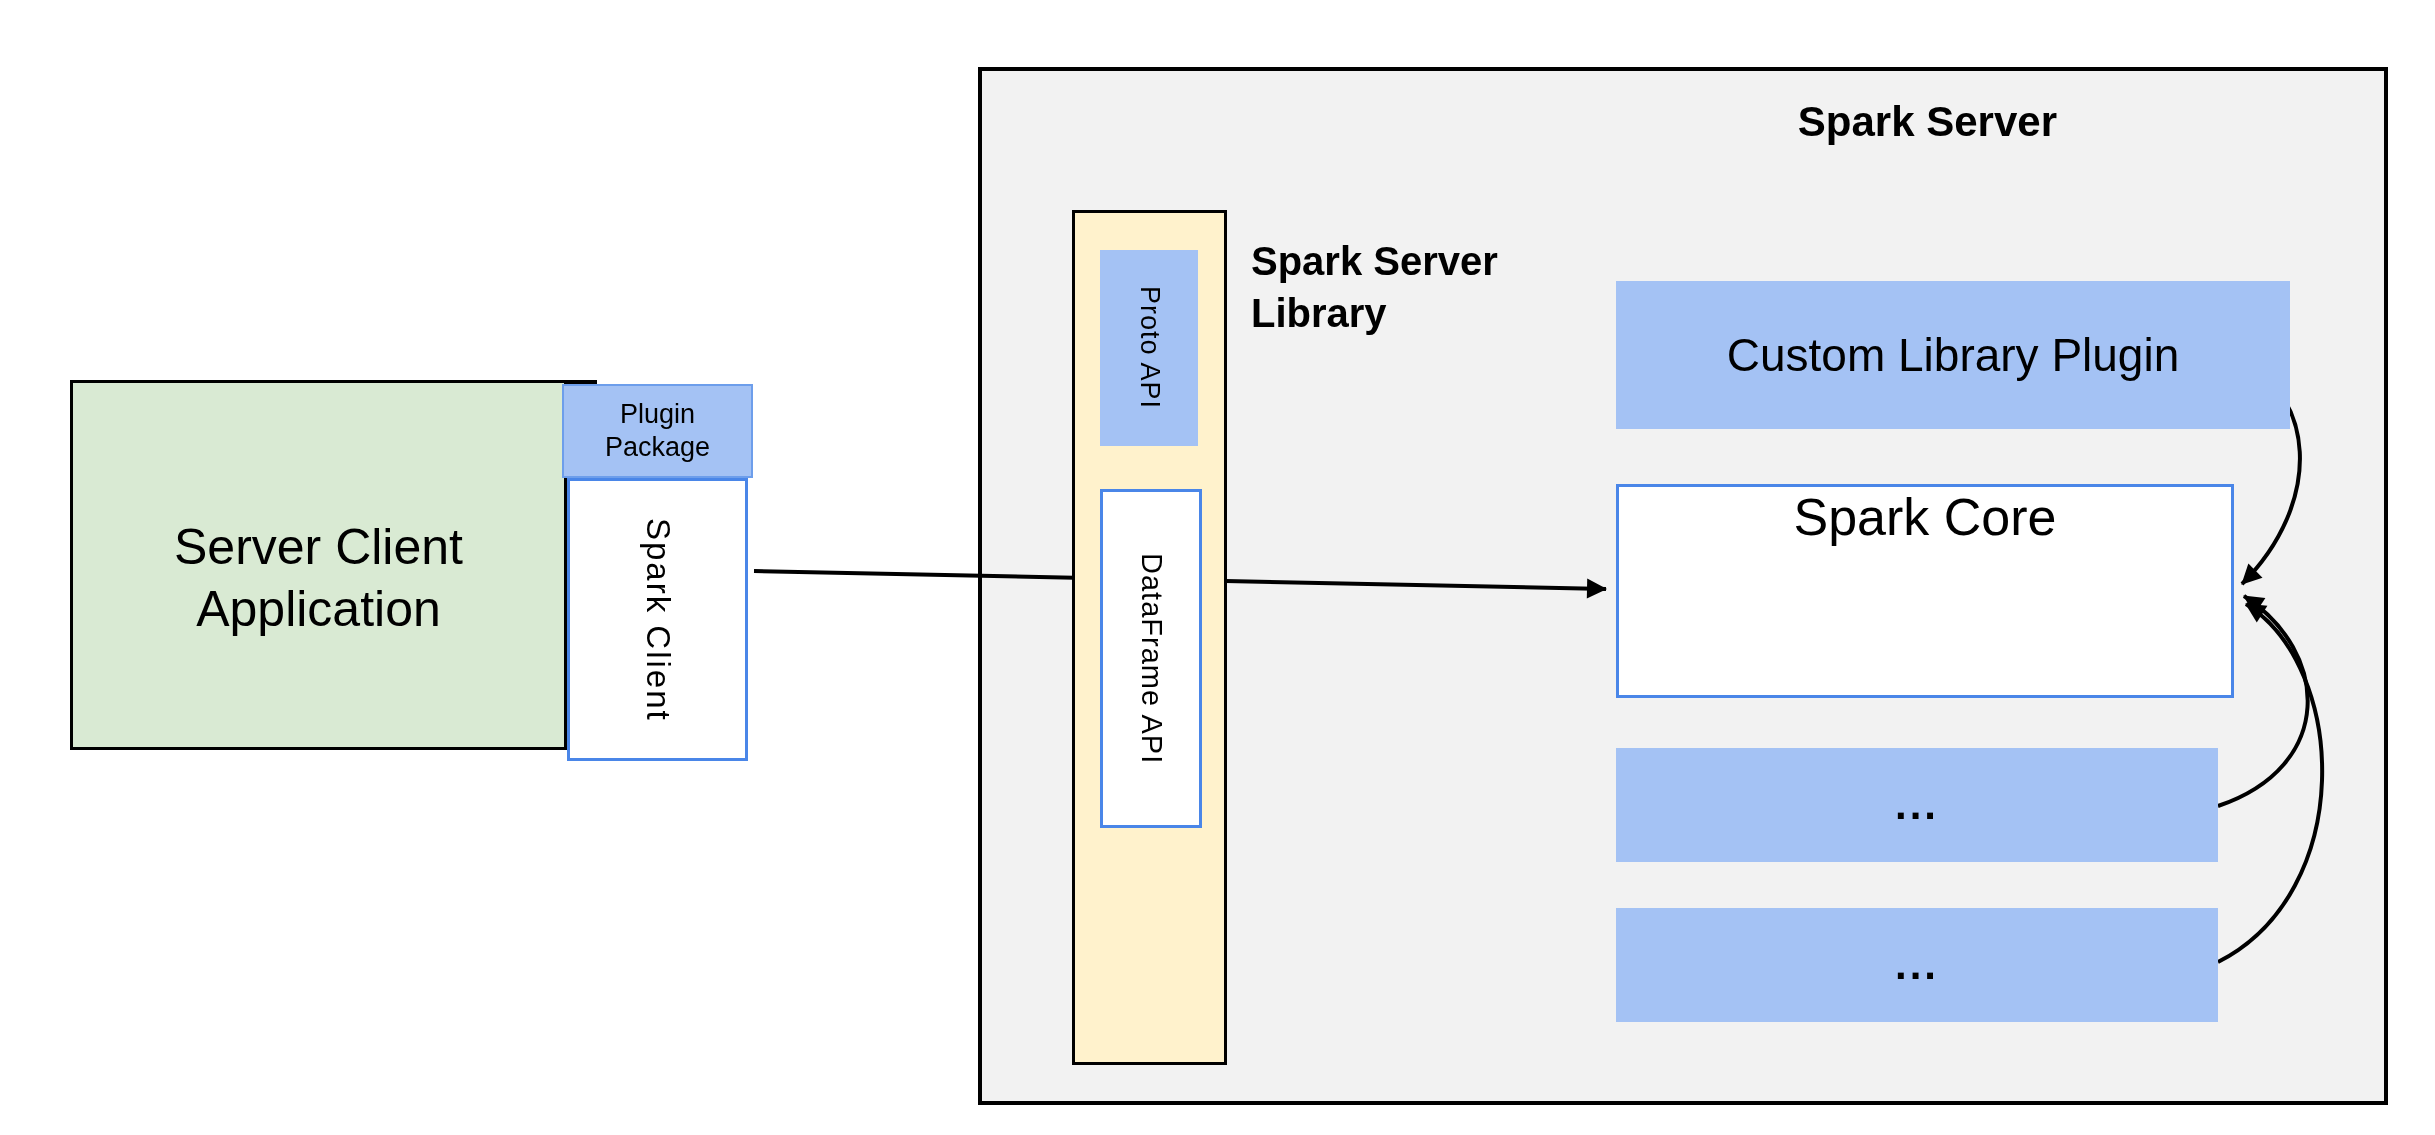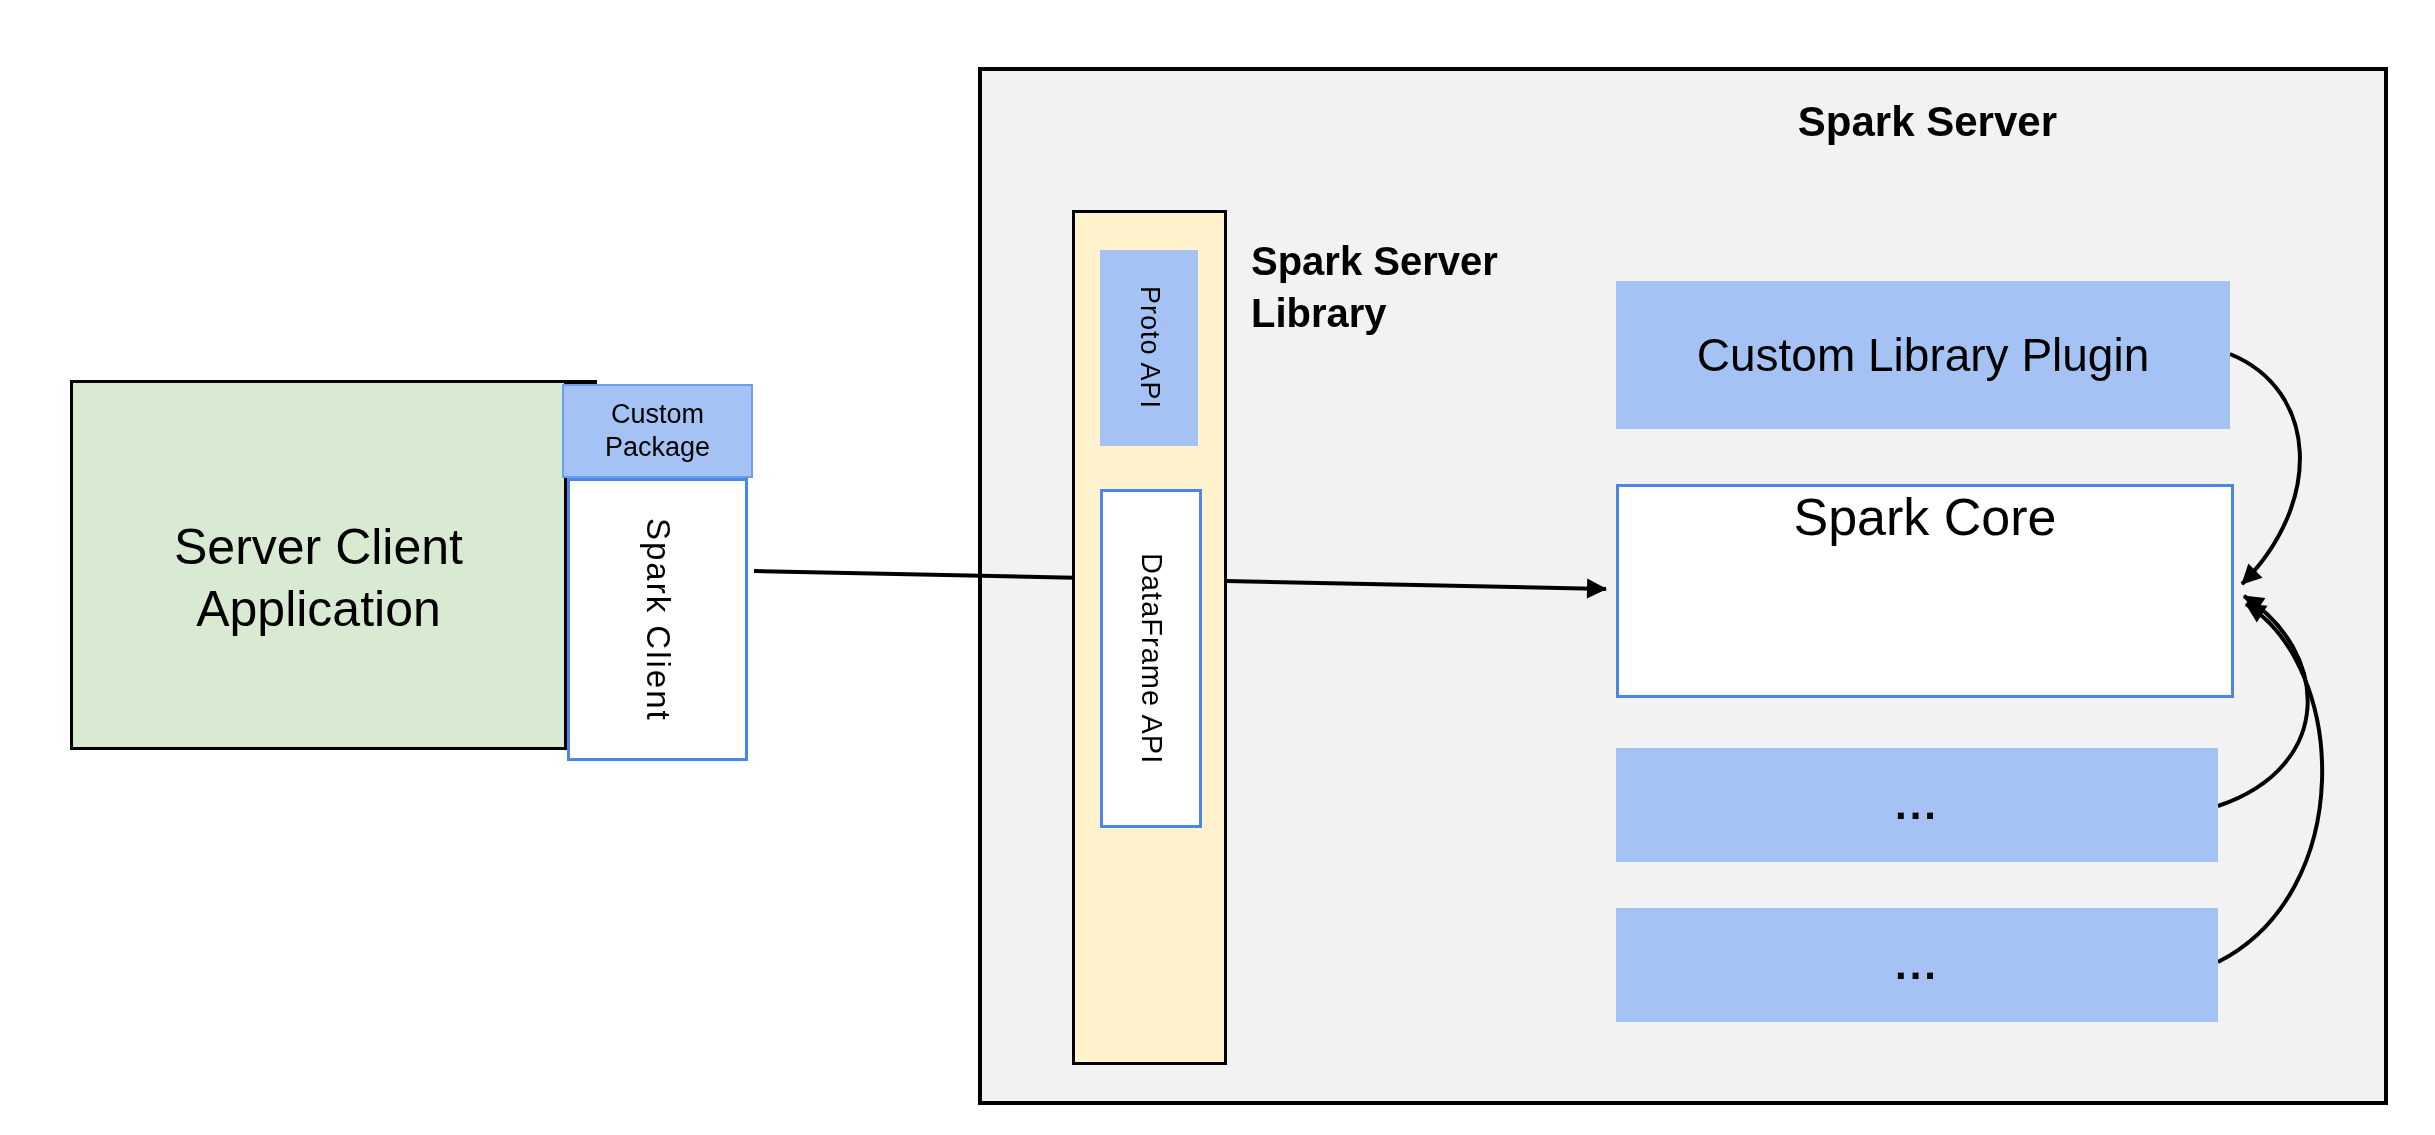--- a/index.html
+++ b/index.html
@@ -75,21 +75,21 @@
   .proto-api .vtext{font-size:27px;letter-spacing:1px;}
   .dataframe-api{
     left:1100px;top:489px;width:102px;height:339px;
     background:#fff;border:3px solid #4a86e8;z-index:5;
     display:flex;align-items:center;justify-content:center;
   }
   .dataframe-api .vtext{font-size:29px;letter-spacing:1px;}
 
   
   .plugin-box{
-    left:1616px;top:281px;width:614px;height:148px;
+    left:1616px;top:281px;width:674px;height:148px;
     background:#a4c2f4;z-index:3;
     display:flex;align-items:center;justify-content:center;
     font-size:46px;
   }
   .core-box{
     left:1616px;top:484px;width:618px;height:214px;
     background:#fff;border:3px solid #4a86e8;z-index:3;
     display:flex;align-items:flex-start;justify-content:center;
     font-size:52px;
   }
@@ -120,21 +120,21 @@
     <path d="M 2218 806 C 2336 766, 2330 652, 2244 596" fill="none" stroke="#000" stroke-width="4" marker-end="url(#arrow)"></path>
     <path d="M 2218 962 C 2356 892, 2348 668, 2246 604" fill="none" stroke="#000" stroke-width="4" marker-end="url(#arrow)"></path>
   </svg>
 
   <div class="abs client-app">
     <span>Server Client Application</span>
   </div>
   <div class="abs border-tick"></div>
 
   <div class="abs client-package">
-    <span>Custom Package</span>
+    <span>Plugin Package</span>
   </div>
 
   <div class="abs spark-client">
     <span class="vtext">Spark Client</span>
   </div>
 
   <div class="abs server-title">Spark Server</div>
   <div class="abs server-library-label">Spark Server Library</div>
 
   <div class="abs connect-api-box"></div>

